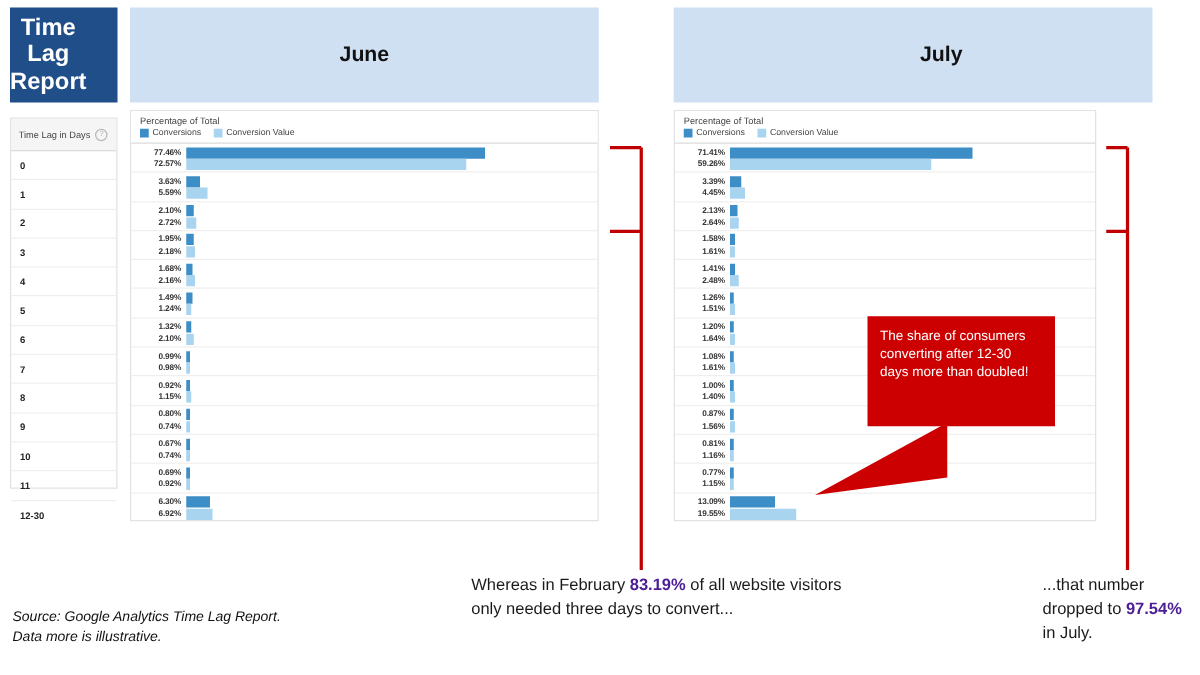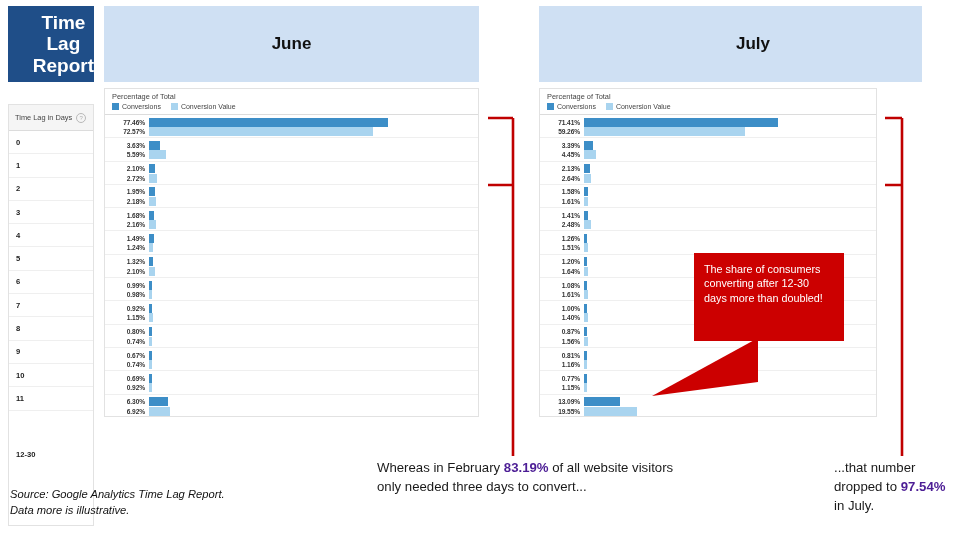--- a/index.html
+++ b/index.html
@@ -8,53 +8,53 @@
     background:#ffffff;
     font-family:"Liberation Sans","DejaVu Sans",sans-serif;
     -webkit-font-smoothing:antialiased;
   }
   .abs{position:absolute;}
 
   
   #title-block{
     left:8px;top:6px;width:86px;height:76px;
     background:#1f4e88;color:#fff;
-    display:flex;align-items:center;justify-content:flex-end;
+    display:flex;align-items:center;justify-content:flex-start;
     text-align:center;font-weight:bold;font-size:19px;line-height:1.14;
   }
 
   
   .month-header{
     height:76px;background:#cfe0f3;
     display:flex;align-items:center;justify-content:center;
     font-size:17px;font-weight:bold;color:#111;
   }
   #june-header{left:104px;top:6px;width:375px;}
   #july-header{left:539px;top:6px;width:338px;padding-left:45px;}
 
   
   #label-col{
-    left:8px;top:104px;width:86px;height:422px;
+    left:8px;top:94px;width:86px;height:297px;
     background:#fff;border:1px solid #e2e2e2;box-sizing:border-box;
   }
   #label-col .col-head{
     height:26px;background:#f5f5f5;border-bottom:1px solid #dcdcdc;
     display:flex;align-items:center;gap:4px;padding:0 6px;box-sizing:border-box;
   }
   #label-col .col-head .ht{font-size:7.4px;color:#444;white-space:nowrap;}
   .help-ic{
     width:8px;height:8px;border-radius:50%;border:1px solid #b9b9b9;
     color:#b0b0b0;font-size:6px;line-height:8px;text-align:center;flex:none;
   }
   .lbl-row{
     height:23.3px;border-bottom:1px solid #efefef;box-sizing:border-box;
     display:flex;align-items:center;padding-left:7px;
     font-size:7.6px;font-weight:bold;color:#222;
   }
-  .lbl-row.last{border-bottom:none;margin-top:32px;}
+  .lbl-row.last{border-bottom:none;}
 
   
   .chart-panel{
     top:88px;height:329px;background:#fff;
     border:1px solid #e2e2e2;box-sizing:border-box;
   }
   #june-panel{left:104px;width:375px;}
   #july-panel{left:539px;width:338px;}
 
   .panel-head{

